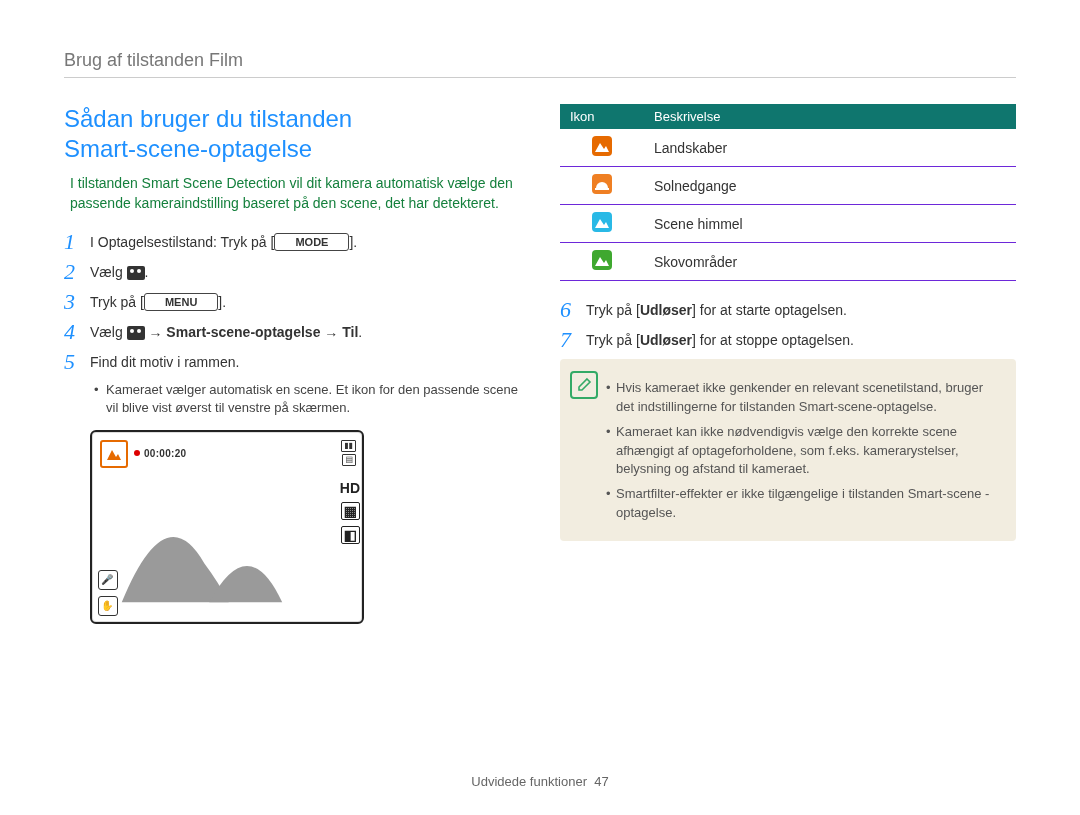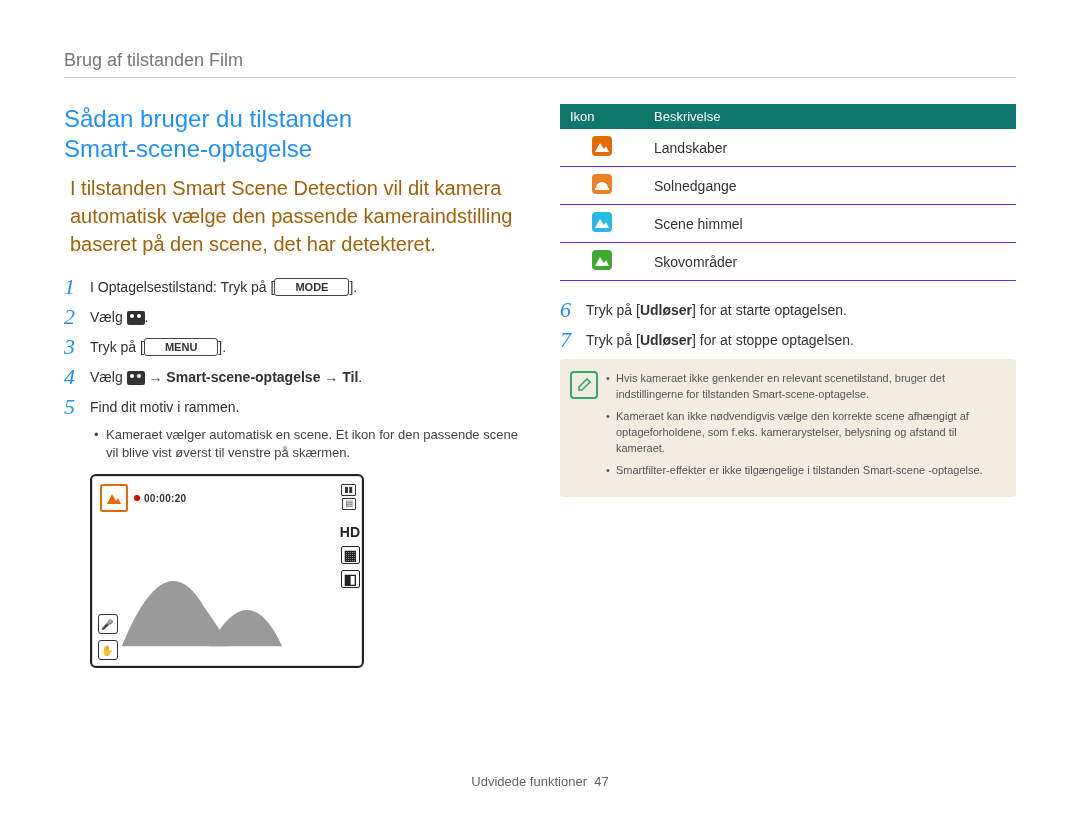--- a/index.html
+++ b/index.html
@@ -2,21 +2,21 @@
 <html><head>
 <meta charset="utf-8">
 <style>
   html,body{margin:0;padding:0;background:#fff;font-family:Arial,Helvetica,sans-serif;color:#333;font-size:14px;}
   .page{width:1080px;height:815px;position:relative;box-sizing:border-box;padding:50px 64px 40px 64px;}
   .header{font-size:18px;color:#777;font-weight:300;margin-bottom:6px;}
   .rule{border:none;border-top:1px solid #ccc;margin:4px 0 26px 0;}
   .cols{display:flex;gap:40px;}
   .col{flex:1;min-width:0;}
   h2.title{color:#1e90ff;font-weight:400;font-size:24px;line-height:1.25;margin:0 0 10px 0;}
-  .intro{color:#a16207;margin:0 0 18px 0;font-size:20px;line-height:1.4;padding-left:6px;}
+  .intro{color:#15803d;margin:0 0 18px 0;font-size:14px;line-height:1.4;padding-left:6px;}
   .steps{list-style:none;padding:0;margin:0;}
   .steps>li{display:flex;align-items:flex-start;margin:8px 0;}
   .num{color:#1e90ff;font-style:italic;font-family:Georgia,serif;font-size:22px;width:26px;flex:0 0 26px;line-height:1;}
   .sbody{padding-top:2px;line-height:1.4;}
   .sbody .label{display:inline-block;border:1px solid #444;border-radius:3px;padding:0 20px;font-size:11px;font-weight:bold;line-height:16px;vertical-align:1px;}
   .sbody .bold{font-weight:bold;}
   .bullets{margin:4px 0 0 30px;padding:0;list-style:none;font-size:13px;color:#444;}
   .bullets li{position:relative;padding-left:12px;line-height:1.4;margin-bottom:4px;}
   .bullets li:before{content:"•";position:absolute;left:0;top:0;}
   .camicon{display:inline-block;width:18px;height:14px;background:#333;border-radius:2px;position:relative;vertical-align:middle;}
@@ -42,21 +42,21 @@
   table.icons th:first-child{width:64px;}
   table.icons td{border-bottom:1px solid #6d28d9;padding:7px 10px;font-size:14px;color:#333;vertical-align:middle;}
   table.icons td.ic{text-align:center;}
   .rndicon{display:inline-block;width:20px;height:20px;border-radius:4px;position:relative;}
   .ic-landscape{background:#e66a00;}
   .ic-sunset{background:#ef7f23;}
   .ic-sky{background:#29b9e6;}
   .ic-forest{background:#3fa82f;}
   .rndicon svg{position:absolute;inset:0;}
   
-  .note{background:#f2ede0;border-radius:4px;padding:12px 14px 12px 46px;position:relative;font-size:11px;color:#555;line-height:1.45;}
+  .note{background:#f2ede0;border-radius:4px;padding:20px 14px 12px 46px;position:relative;font-size:13px;color:#555;line-height:1.45;}
   .note .nicon{position:absolute;left:10px;top:12px;width:24px;height:24px;border:2px solid #3a6;border-radius:4px;display:flex;align-items:center;justify-content:center;}
   .note ul{list-style:none;margin:0;padding:0;}
   .note li{position:relative;padding-left:10px;margin-bottom:6px;}
   .note li:before{content:"•";position:absolute;left:0;top:0;}
   .footer{position:absolute;left:0;right:0;bottom:26px;text-align:center;font-size:13px;color:#666;}
   .pn{font-weight:400;}
 </style>
 </head>
 <body>
 

